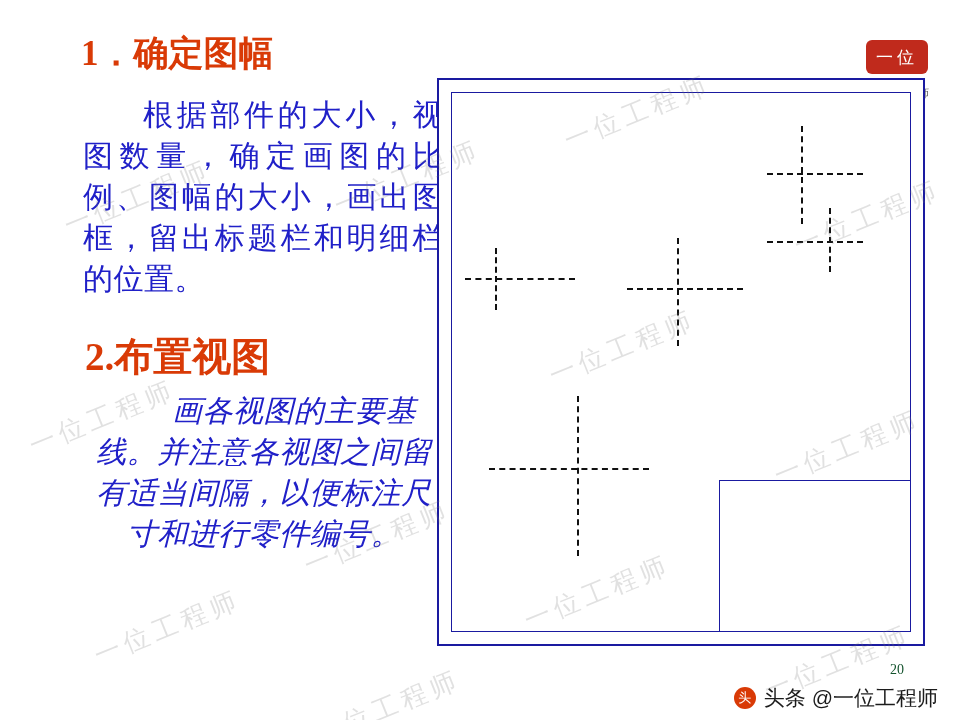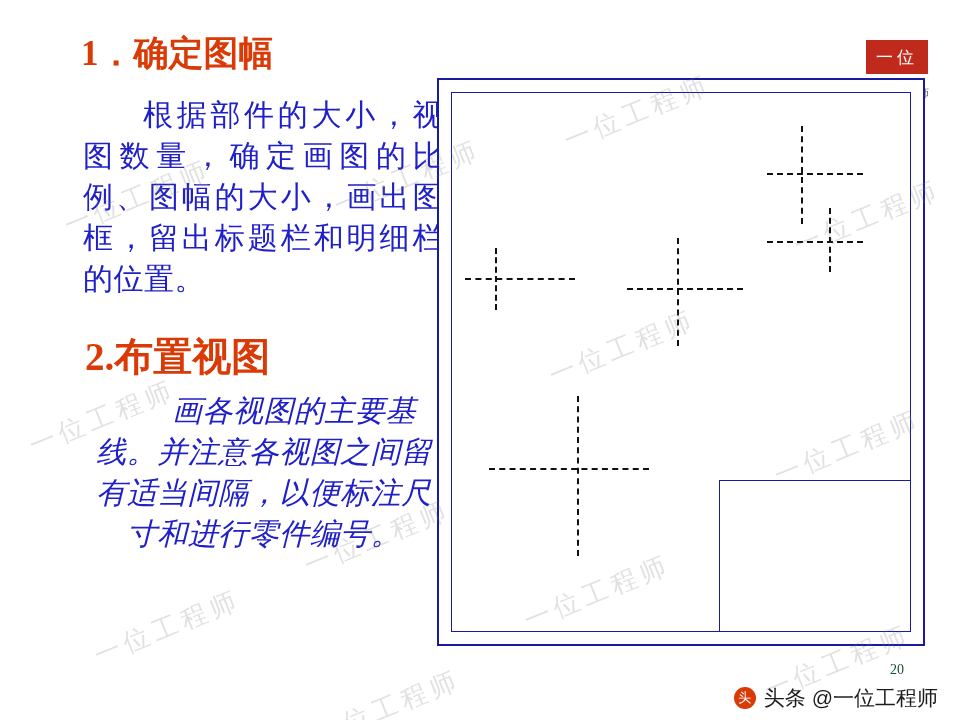--- a/index.html
+++ b/index.html
@@ -140,21 +140,21 @@
     width: 62px;
     height: 34px;
     background: #c02a1c;
     color: #ffffff;
     font-size: 17px;
     letter-spacing: 4px;
     display: flex;
     align-items: center;
     justify-content: center;
     font-family: "Liberation Serif", serif;
-    border-radius: 0;
+    border-radius: 6px;
   }
   .logo-sub {
     position: absolute;
     right: 30px;
     top: 86px;
     font-size: 11px;
     color: #5a5a5a;
     letter-spacing: 1px;
     white-space: nowrap;
     font-family: "Liberation Serif", serif;

